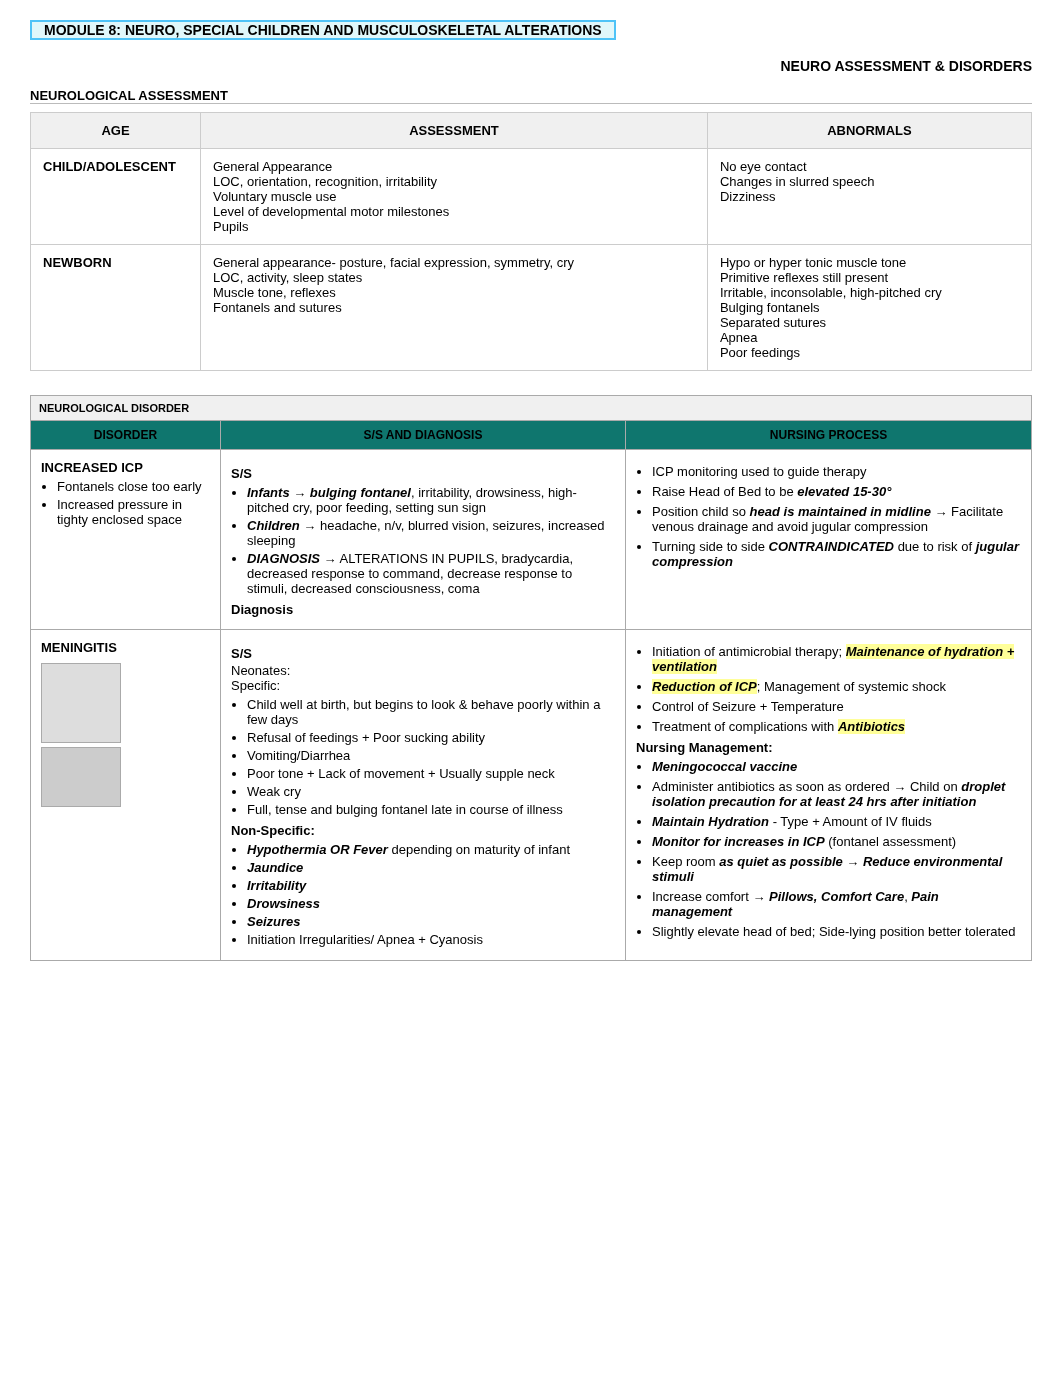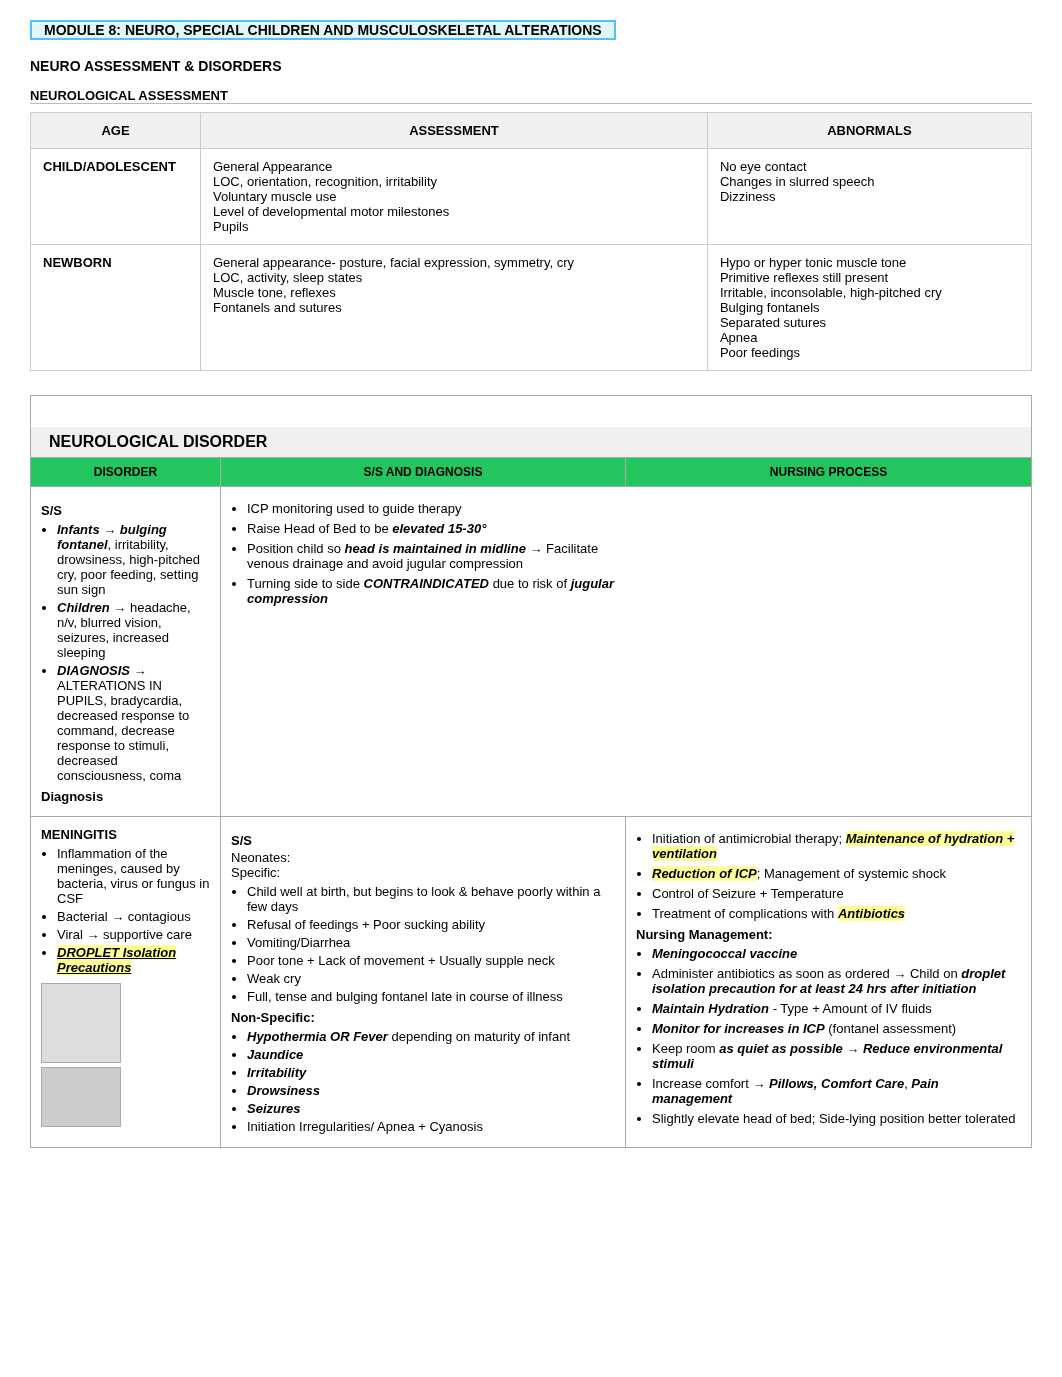--- a/index.html
+++ b/index.html
@@ -14,21 +14,21 @@
     .module-title {
       border: 2px solid #4fc3f7;
       background: #e0f7fa;
       padding: 0 12px;
       font-size: 14px;
       font-weight: bold;
       margin-bottom: 18px;
       display: inline-block;
     }
     .section-title {
-      text-align: left;
+      text-align: right;
       font-weight: bold;
       font-size: 14px;
       margin-bottom: 14px;
     }
     .subsection-title {
       font-weight: bold;
       font-size: 13px;
       margin-bottom: 8px;
       border-bottom: 1px solid #bbb;
     }
@@ -52,37 +52,36 @@
       width: 170px;
     }
     
     .disorder-section {
       border: 1px solid #aaa;
       margin-bottom: 0;
     }
     .disorder-section-header {
       background: #f0f0f0;
       font-weight: bold;
-      font-size: 16px;
-      padding: 6px 18px;
+      font-size: 11px;
+      padding: 6px 8px;
       border-bottom: 1px solid #aaa;
-      margin-top: 31px;
     }
     .disorder-grid {
       display: grid;
       grid-template-columns: 190px 1fr 1fr;
       border-bottom: 1px solid #aaa;
     }
     .disorder-grid:last-child {
       border-bottom: none;
     }
     .disorder-grid-headers {
       display: grid;
       grid-template-columns: 190px 1fr 1fr;
-      background: #22c55e;
+      background: #0f766e;
       border-bottom: 1px solid #aaa;
     }
     .dgh-cell {
       padding: 7px 10px;
       font-weight: bold;
       font-size: 12px;
       text-align: center;
       border-right: 1px solid #aaa;
     }
     .dgh-cell:last-child { border-right: none; }
@@ -167,20 +166,27 @@
   <div class="disorder-section-header">NEUROLOGICAL DISORDER</div>
 
   <div class="disorder-grid-headers">
     <div class="dgh-cell">DISORDER</div>
     <div class="dgh-cell">S/S AND DIAGNOSIS</div>
     <div class="dgh-cell">NURSING PROCESS</div>
   </div>
 
   <div class="disorder-grid">
     <div class="dg-cell">
+      <div class="disorder-name">INCREASED ICP</div>
+      <ul class="bullet-list">
+        <li>Fontanels close too early</li>
+        <li>Increased pressure in tighty enclosed space</li>
+      </ul>
+    </div>
+    <div class="dg-cell">
       <div class="sub-label">S/S</div>
       <ul class="bullet-list">
         <li><span class="bold">Infants → bulging fontanel</span>, irritability, drowsiness, high-pitched cry, poor feeding, setting sun sign</li>
         <li><span class="bold">Children →</span> headache, n/v, blurred vision, seizures, increased sleeping</li>
         <li><span class="bold">DIAGNOSIS →</span> ALTERATIONS IN PUPILS, bradycardia, decreased response to command, decrease response to stimuli, decreased consciousness, coma</li>
       </ul>
       <div class="sub-label">Diagnosis</div>
     </div>
     <div class="dg-cell nursing-process-cell">
       <ul class="bullet-list">
@@ -188,26 +194,20 @@
         <li>Raise Head of Bed to be <span class="bold">elevated 15-30°</span></li>
         <li>Position child so <span class="bold">head is maintained in midline →</span> Facilitate venous drainage and avoid jugular compression</li>
         <li>Turning side to side <span class="bold">CONTRAINDICATED</span> due to risk of <span class="bold">jugular compression</span></li>
       </ul>
     </div>
   </div>
 
   <div class="disorder-grid">
     <div class="dg-cell">
       <div class="disorder-name">MENINGITIS</div>
-      <ul class="bullet-list">
-        <li>Inflammation of the meninges, caused by bacteria, virus or fungus in CSF</li>
-        <li>Bacterial → contagious</li>
-        <li>Viral → supportive care</li>
-        <li><span class="bold underline highlight-yellow">DROPLET Isolation Precautions</span></li>
-      </ul>
       <div style="margin-top:8px; width:80px; height:80px; background:#ddd; border:1px solid #aaa;"></div>
       <div style="margin-top:4px; width:80px; height:60px; background:#ccc; border:1px solid #aaa;"></div>
     </div>
     <div class="dg-cell">
       <div class="sub-label">S/S</div>
       <div>Neonates:</div>
       <div>Specific:</div>
       <ul class="bullet-list">
         <li>Child well at birth, but begins to look &amp; behave poorly within a few days</li>
         <li>Refusal of feedings + Poor sucking ability</li>

